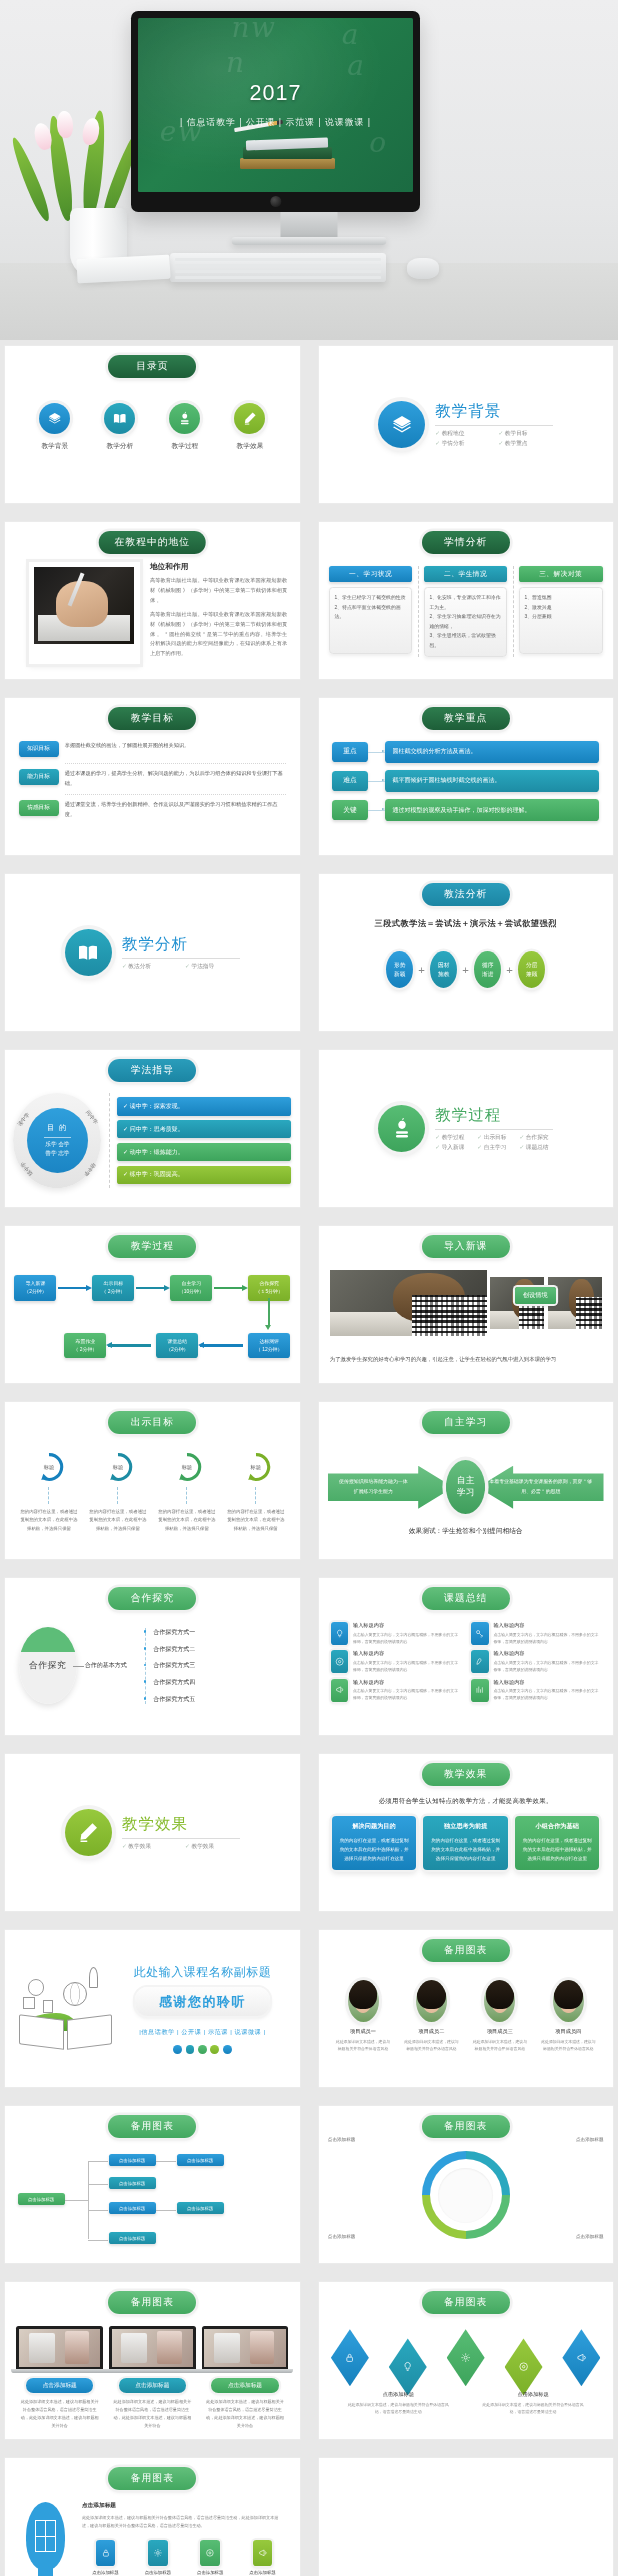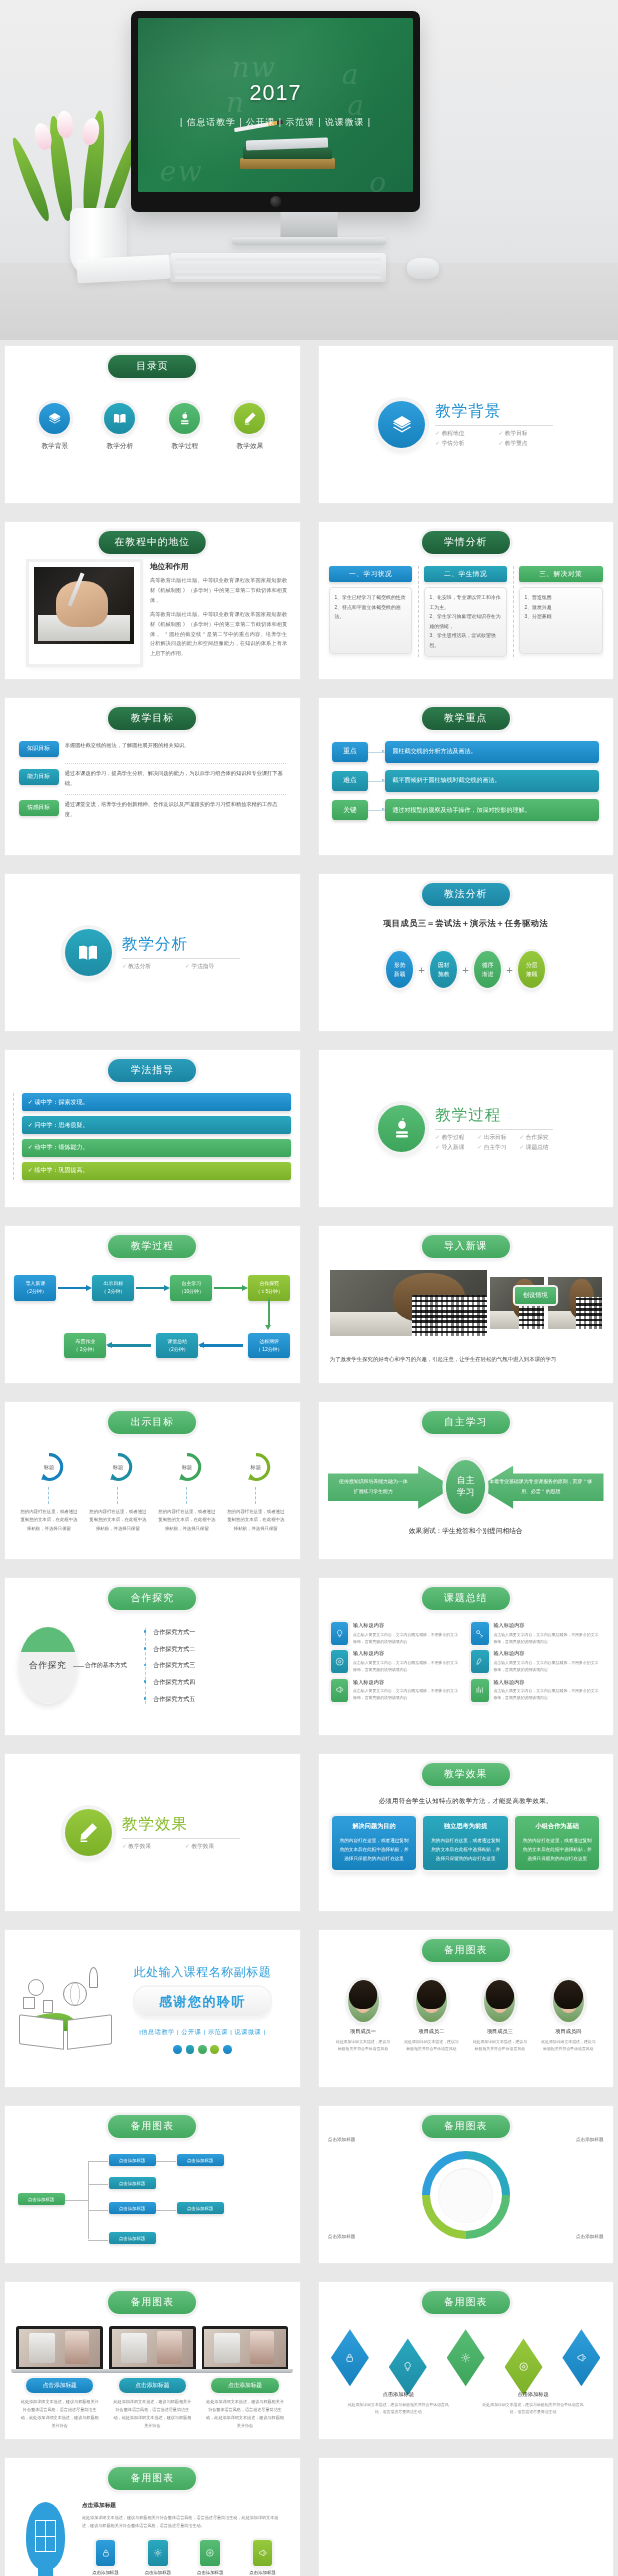--- a/index.html
+++ b/index.html
@@ -27,21 +27,21 @@
   .tulip { position:absolute; width:15.5px; height:27px; border-radius:50% 50% 45% 45%;
     background:linear-gradient(180deg,#ffffff,#f7cfdc); }
   .monitor { position:absolute; left:131px; top:11.3px; width:289px; height:201px;
     background:#141414; border-radius:7.2px; padding:6.7px 6.7px 20.6px 6.7px;
     box-shadow:0 9.3px 20.6px rgba(0,0,0,.18); }
   .screen { width:100%; height:100%; border-radius:1.5px; overflow:hidden; position:relative;
     background:
       radial-gradient(ellipse at 30% 30%, rgba(255,255,255,.10), rgba(0,0,0,0) 60%),
       linear-gradient(135deg,#1d6b41 0%,#23804c 40%,#1b6b42 100%); }
   .chalk { position:absolute; color:rgba(255,255,255,.11); font-size:28px; font-style:italic;
-    font-family:"DejaVu Serif",serif; letter-spacing:1.5px; pointer-events:none;margin-top:40px; }
+    font-family:"DejaVu Serif",serif; letter-spacing:1.5px; pointer-events:none; }
   .screen-inner { position:relative; z-index:3; height:100%;
     display:flex; flex-direction:column; align-items:center; justify-content:center; }
   .hero-year { color:#fff; font-size:21.6px; font-weight:300; letter-spacing:1px;
     text-shadow:0 1px 3.1px rgba(0,0,0,.35); margin-bottom:2.1px; }
   .hero-title { color:#fff; font-size:26px; font-weight:bold; letter-spacing:1.5px;
     text-shadow:0 1.5px 4.1px rgba(0,0,0,.4); }
   .hero-sub { margin-top:9px; color:rgba(255,255,255,.92); font-size:8.8px; letter-spacing:1px; }
   .monitor-foot { position:absolute; left:50%; transform:translateX(-50%); bottom:5.2px;
     width:11.3px; height:11.3px; border-radius:50%;
     background:radial-gradient(circle at 35% 35%,#4b4b4b,#111); }
@@ -604,21 +604,21 @@
           <div class="sec-list two">
             <span>教法分析</span>
             <span>学法指导</span>
           </div>
         </div>
       </div>
     </div>
 
     <div class="slide">
       <div class="pill teal">教法分析</div>
-      <div class="fx-eq">项目成员三＝尝试法＋演示法＋任务驱动法</div>
+      <div class="fx-eq">三段式教学法＝尝试法＋演示法＋尝试欲望强烈</div>
       <div class="fx-row">
         <div class="fx-ell c-blue">
           <span>形势</span>
           <span>新颖</span>
         </div>
         <div class="fx-plus">+</div>
         <div class="fx-ell c-teal">
           <span>因材</span>
           <span>施教</span>
         </div>
@@ -631,20 +631,33 @@
         <div class="fx-ell c-lime">
           <span>分层</span>
           <span>兼顾</span>
         </div>
       </div>
     </div>
 
     <div class="slide">
       <div class="pill teal">学法指导</div>
       <div class="xf-wrap">
+        <div class="xf-donut">
+          <div class="xf-ring"></div>
+          <span class="xf-lab" style="left:3.1px;top:23px;transform:rotate(-52deg)">读中学</span>
+          <span class="xf-lab" style="right:2.1px;top:20.6px;transform:rotate(52deg)">问中学</span>
+          <span class="xf-lab" style="left:5.2px;bottom:16.5px;transform:rotate(-128deg)">练中学</span>
+          <span class="xf-lab" style="right:4.1px;bottom:15.5px;transform:rotate(128deg)">动中学</span>
+          <div class="xf-core">
+            <b>目 的</b>
+            <hr>
+            <span>乐学 会学</span>
+            <span>善学 志学</span>
+          </div>
+        </div>
         <div class="xf-dash"></div>
         <div class="xf-items">
           <div class="xf-item c-blue">✓ 读中学：探索发现。</div>
           <div class="xf-item c-teal">✓ 问中学：思考质疑。</div>
           <div class="xf-item c-green">✓ 动中学：锻炼能力。</div>
           <div class="xf-item c-lime">✓ 练中学：巩固提高。</div>
         </div>
       </div>
     </div>
 

